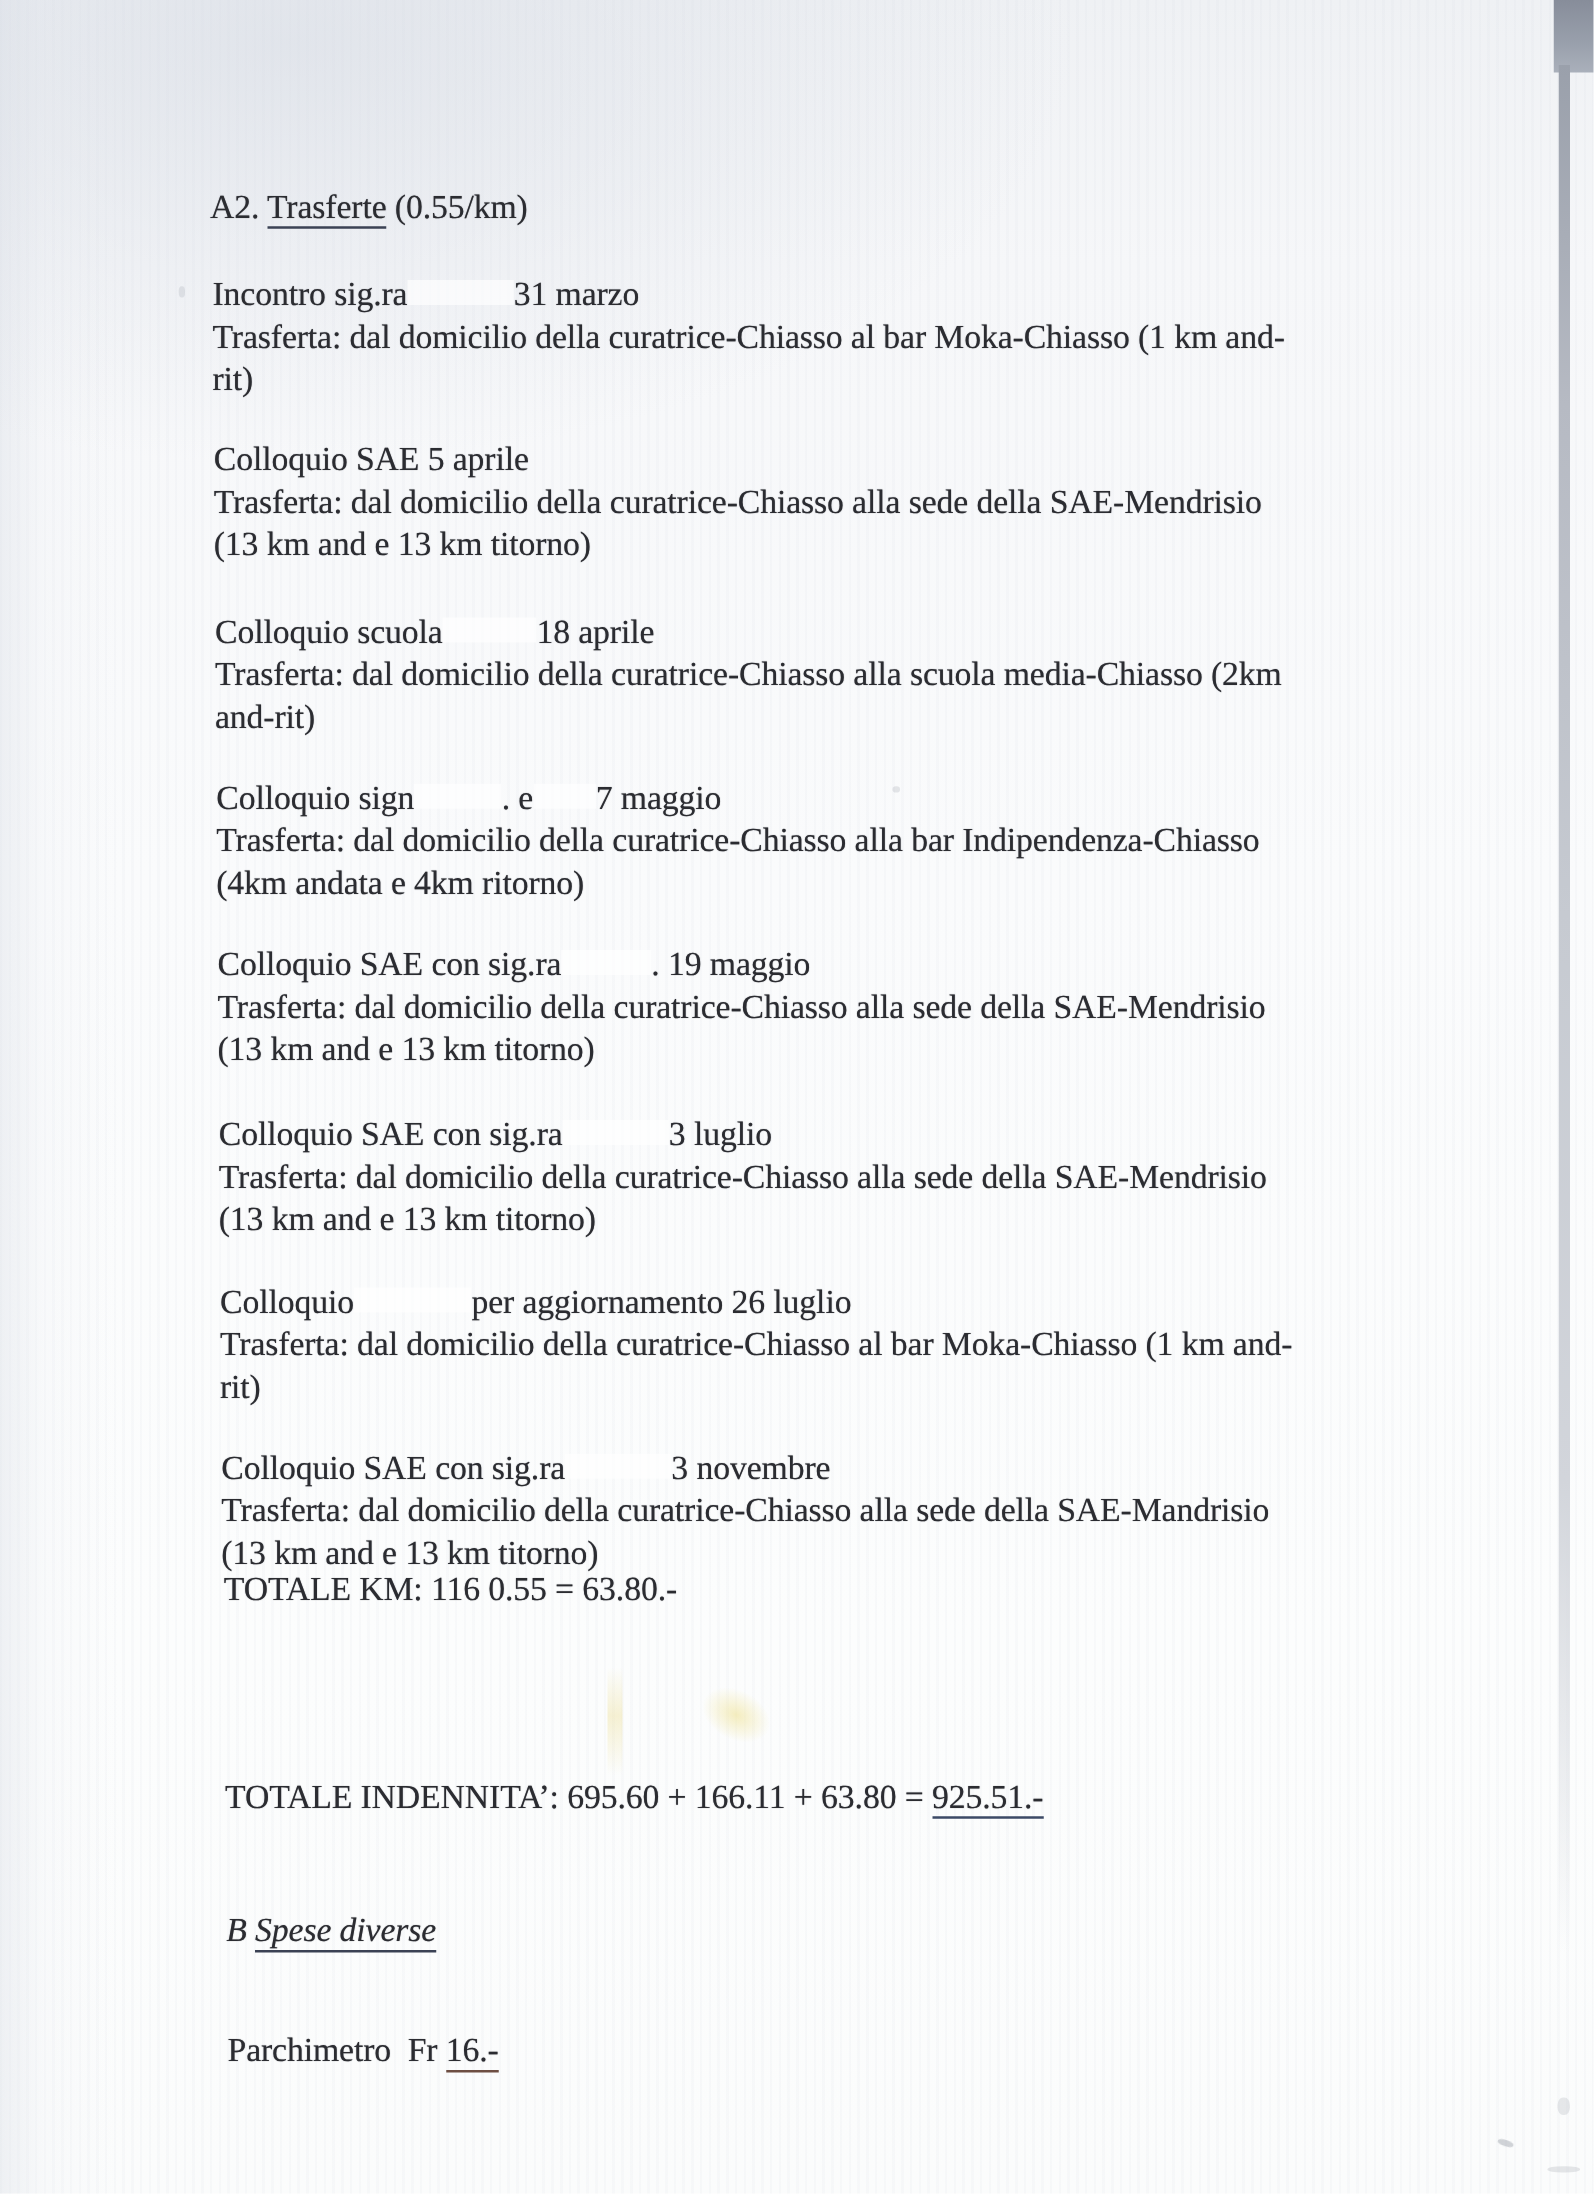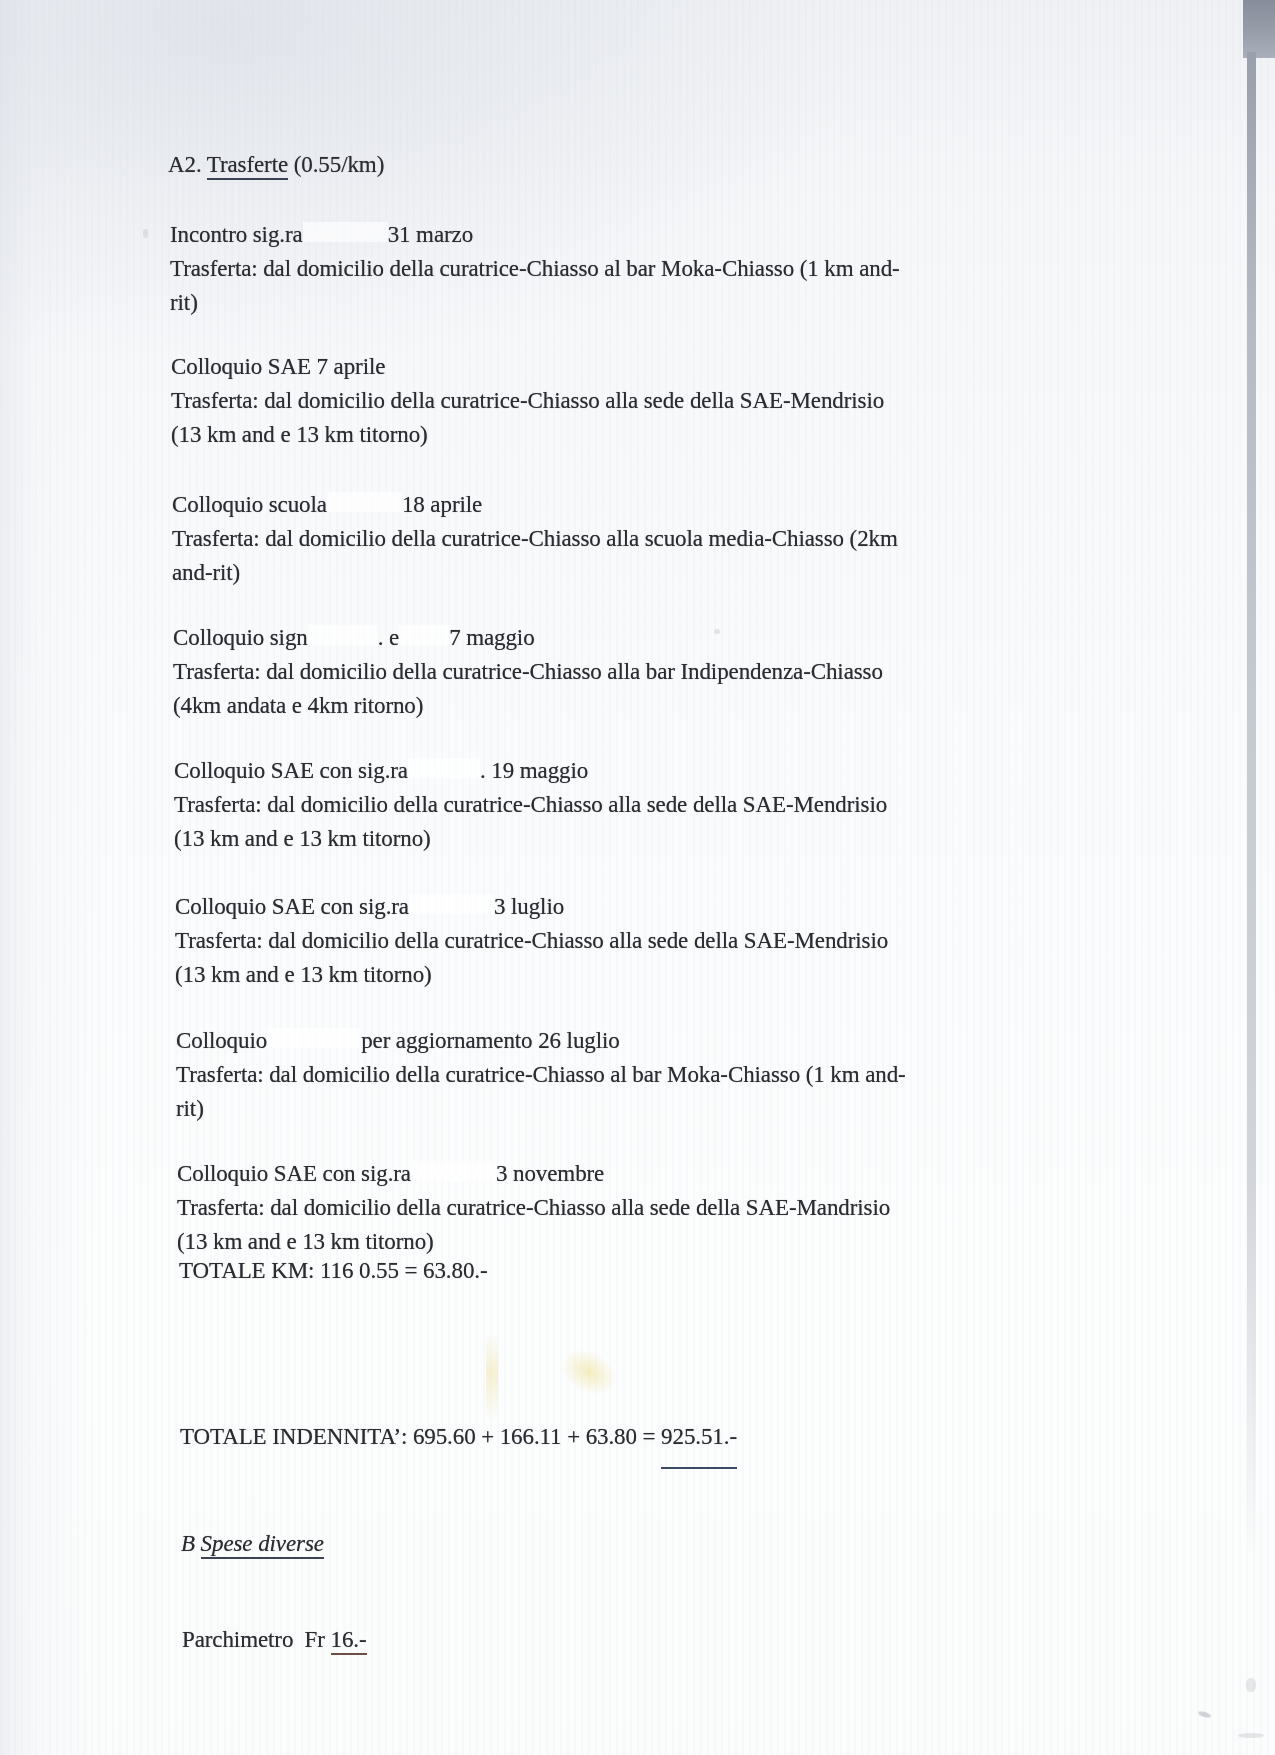--- a/index.html
+++ b/index.html
@@ -33,28 +33,28 @@
   .speck1{left:1198px;top:1712px;width:13px;height:5px;transform:rotate(18deg);}
   .speck2{left:1246px;top:1678px;width:10px;height:14px;opacity:.5;}
   .speck3{left:1238px;top:1733px;width:26px;height:5px;opacity:.55;}
   .speck4{left:143px;top:229px;width:5px;height:9px;opacity:.5;}
   .speck5{left:714px;top:629px;width:6px;height:5px;opacity:.55;}
 
   
   .block{
     position:absolute;
     color:#2b2c31;
-    font-size:23px;
+    font-size:27px;
     line-height:34px;
     letter-spacing:-0.1px;
     white-space:pre;
     text-shadow:0 0 0.8px rgba(50,52,60,0.65);
   }
   .u{border-bottom:2px solid #3b4254;padding-bottom:1px;}
-  .u-blue{border-bottom:2px solid #3c4a66;padding-bottom:18px;}
+  .u-blue{border-bottom:2px solid #3c4a66;padding-bottom:1px;}
   .u-warm{border-bottom:2px solid #6e4f43;padding-bottom:1px;}
   .gap{display:inline-block;background:rgba(255,255,255,0.65);height:20px;vertical-align:baseline;}
   .heading{top:148px;left:168px;}
   .e0{top:218px;left:170px;}
   .e1{top:350px;left:171px;}
   .e2{top:488px;left:172px;}
   .e3{top:621px;left:173px;}
   .e4{top:754px;left:174px;}
   .e5{top:890px;left:175px;}
   .e6{top:1024px;left:176px;}
@@ -76,21 +76,21 @@
   <div class="speck speck1"></div>
   <div class="speck speck2"></div>
   <div class="speck speck3"></div>
   <div class="speck speck4"></div>
   <div class="speck speck5"></div>
 
   <div class="block heading"><span>A2. </span><span class="u">Trasferte</span><span> (0.55/km)</span></div>
 
   <div id="entries">
       <div class="block entry e0"><div><span>Incontro sig.ra</span><span class="gap" style="width: 85px;"></span><span>31 marzo</span></div><div>Trasferta: dal domicilio della curatrice-Chiasso al bar Moka-Chiasso (1 km and-</div><div>rit)</div></div>
-      <div class="block entry e1"><div><span>Colloquio SAE 7 aprile</span></div><div>Trasferta: dal domicilio della curatrice-Chiasso alla sede della SAE-Mendrisio</div><div>(13 km and e 13 km titorno)</div></div>
+      <div class="block entry e1"><div><span>Colloquio SAE 5 aprile</span></div><div>Trasferta: dal domicilio della curatrice-Chiasso alla sede della SAE-Mendrisio</div><div>(13 km and e 13 km titorno)</div></div>
       <div class="block entry e2"><div><span>Colloquio scuola</span><span class="gap" style="width: 75px;"></span><span>18 aprile</span></div><div>Trasferta: dal domicilio della curatrice-Chiasso alla scuola media-Chiasso (2km</div><div>and-rit)</div></div>
       <div class="block entry e3"><div><span>Colloquio sign</span><span class="gap" style="width: 70px;"></span><span>. e</span><span class="gap" style="width: 50px;"></span><span>7 maggio</span></div><div>Trasferta: dal domicilio della curatrice-Chiasso alla bar Indipendenza-Chiasso</div><div>(4km andata e 4km ritorno)</div></div>
       <div class="block entry e4"><div><span>Colloquio SAE con sig.ra</span><span class="gap" style="width: 72px;"></span><span>. 19 maggio</span></div><div>Trasferta: dal domicilio della curatrice-Chiasso alla sede della SAE-Mendrisio</div><div>(13 km and e 13 km titorno)</div></div>
       <div class="block entry e5"><div><span>Colloquio SAE con sig.ra</span><span class="gap" style="width: 85px;"></span><span>3 luglio</span></div><div>Trasferta: dal domicilio della curatrice-Chiasso alla sede della SAE-Mendrisio</div><div>(13 km and e 13 km titorno)</div></div>
       <div class="block entry e6"><div><span>Colloquio</span><span class="gap" style="width: 94px;"></span><span>per aggiornamento 26 luglio</span></div><div>Trasferta: dal domicilio della curatrice-Chiasso al bar Moka-Chiasso (1 km and-</div><div>rit)</div></div>
       <div class="block entry e7"><div><span>Colloquio SAE con sig.ra</span><span class="gap" style="width: 85px;"></span><span>3 novembre</span></div><div>Trasferta: dal domicilio della curatrice-Chiasso alla sede della SAE-Mandrisio</div><div>(13 km and e 13 km titorno)</div></div>
     </div>
 
   <div class="block totkm"><span>TOTALE KM: 116 0.55 = 63.80.-</span></div>
 

